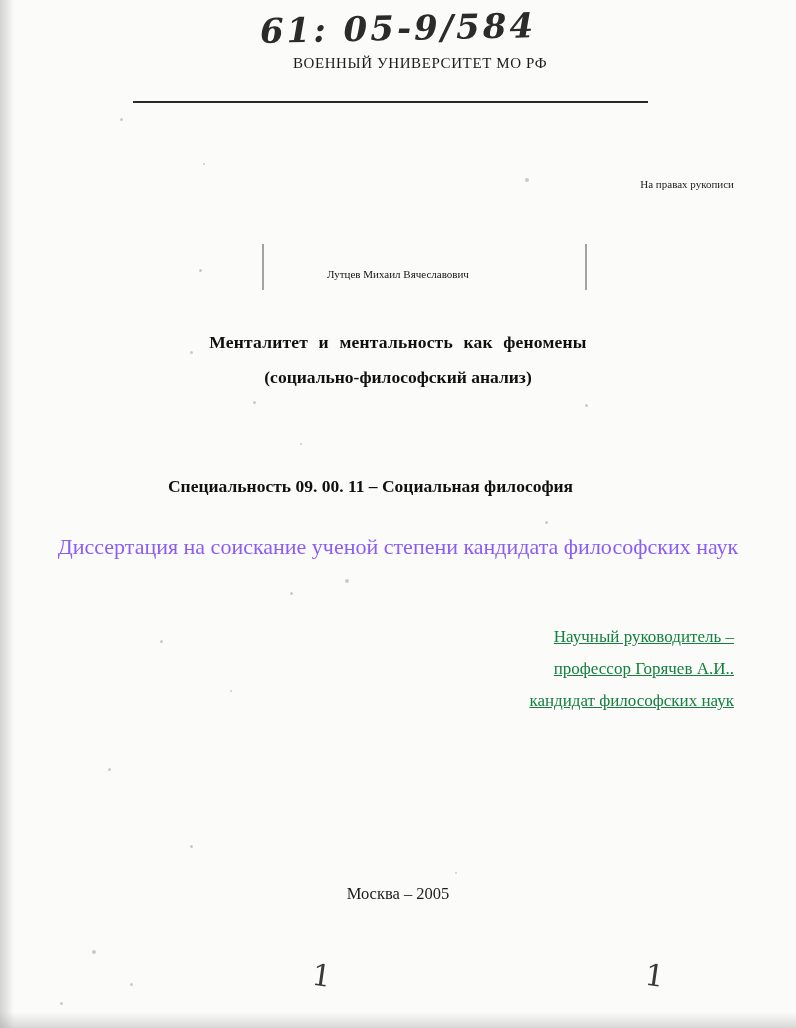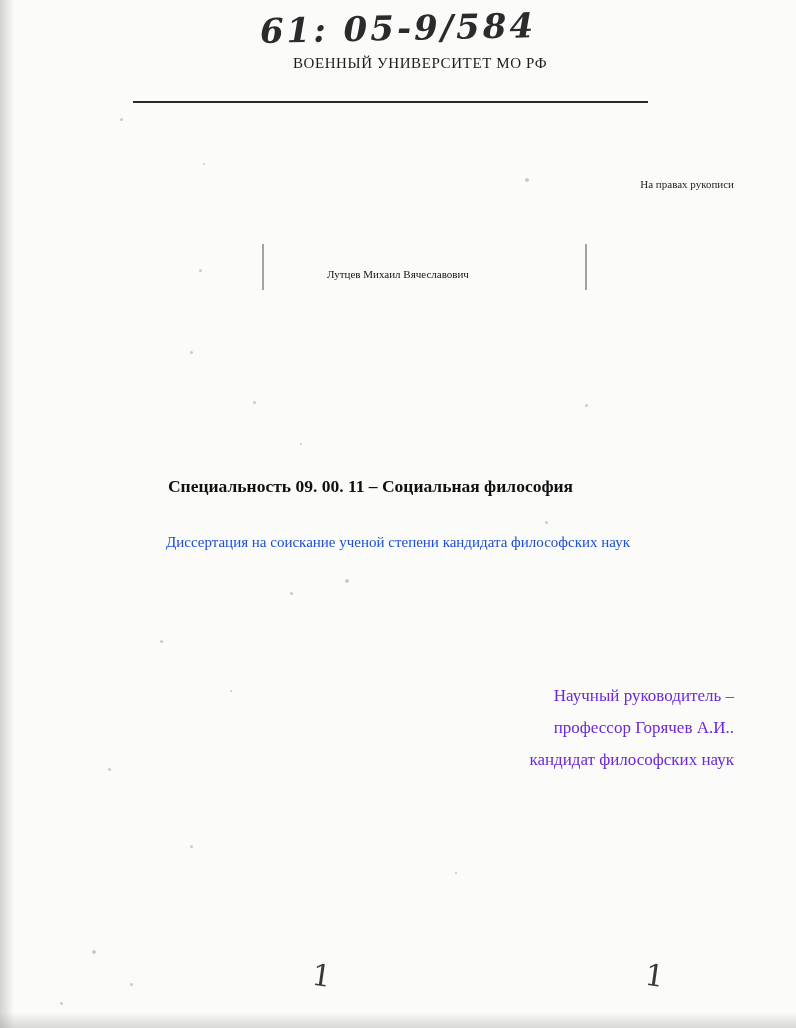--- a/index.html
+++ b/index.html
@@ -105,32 +105,33 @@
     font-weight: 700;
     color: #101010;
   }
 
   .degree {
     position: absolute;
     top: 534px;
     left: 0;
     width: 796px;
     text-align: center;
-    font-size: 15px;
-    color: #1d4ed8;
+    font-size: 22px;
+    color: #8b5cf6;
   }
 
   .advisor {
     position: absolute;
-    top: 680px;
+    top: 621px;
     right: 62px;
     text-align: right;
     font-size: 17px;
     line-height: 32px;
-    color: #6d28d9;
+    color: #15803d;
+    text-decoration: underline;
   }
   .advisor span { display: block; }
 
   .place {
     position: absolute;
     top: 884px;
     left: 0;
     width: 796px;
     text-align: center;
     font-size: 16.5px;
@@ -206,29 +207,32 @@
   <div class="rule"></div>
 
   <div class="manuscript">На правах рукописи</div>
 
   <div class="mark-v a"></div>
   <div class="mark-v b"></div>
 
   <div class="author">Лутцев Михаил Вячеславович</div>
 
   <div class="title">
+    <span class="ln1">Менталитет и ментальность как феномены</span>
+    <span class="ln3">(социально-философский анализ)</span>
   </div>
 
   <div class="speciality">Специальность 09. 00. 11 – Социальная философия</div>
 
   <div class="degree">Диссертация на соискание ученой степени кандидата философских наук</div>
 
   <div class="advisor">
     <span>Научный руководитель –</span>
     <span>профессор Горячев А.И..</span>
     <span>кандидат философских наук</span>
   </div>
 
+  <div class="place">Москва – 2005</div>
 
   <div class="tick left">1</div>
   <div class="tick right">1</div>
 
 </div>
 
 </body></html>

